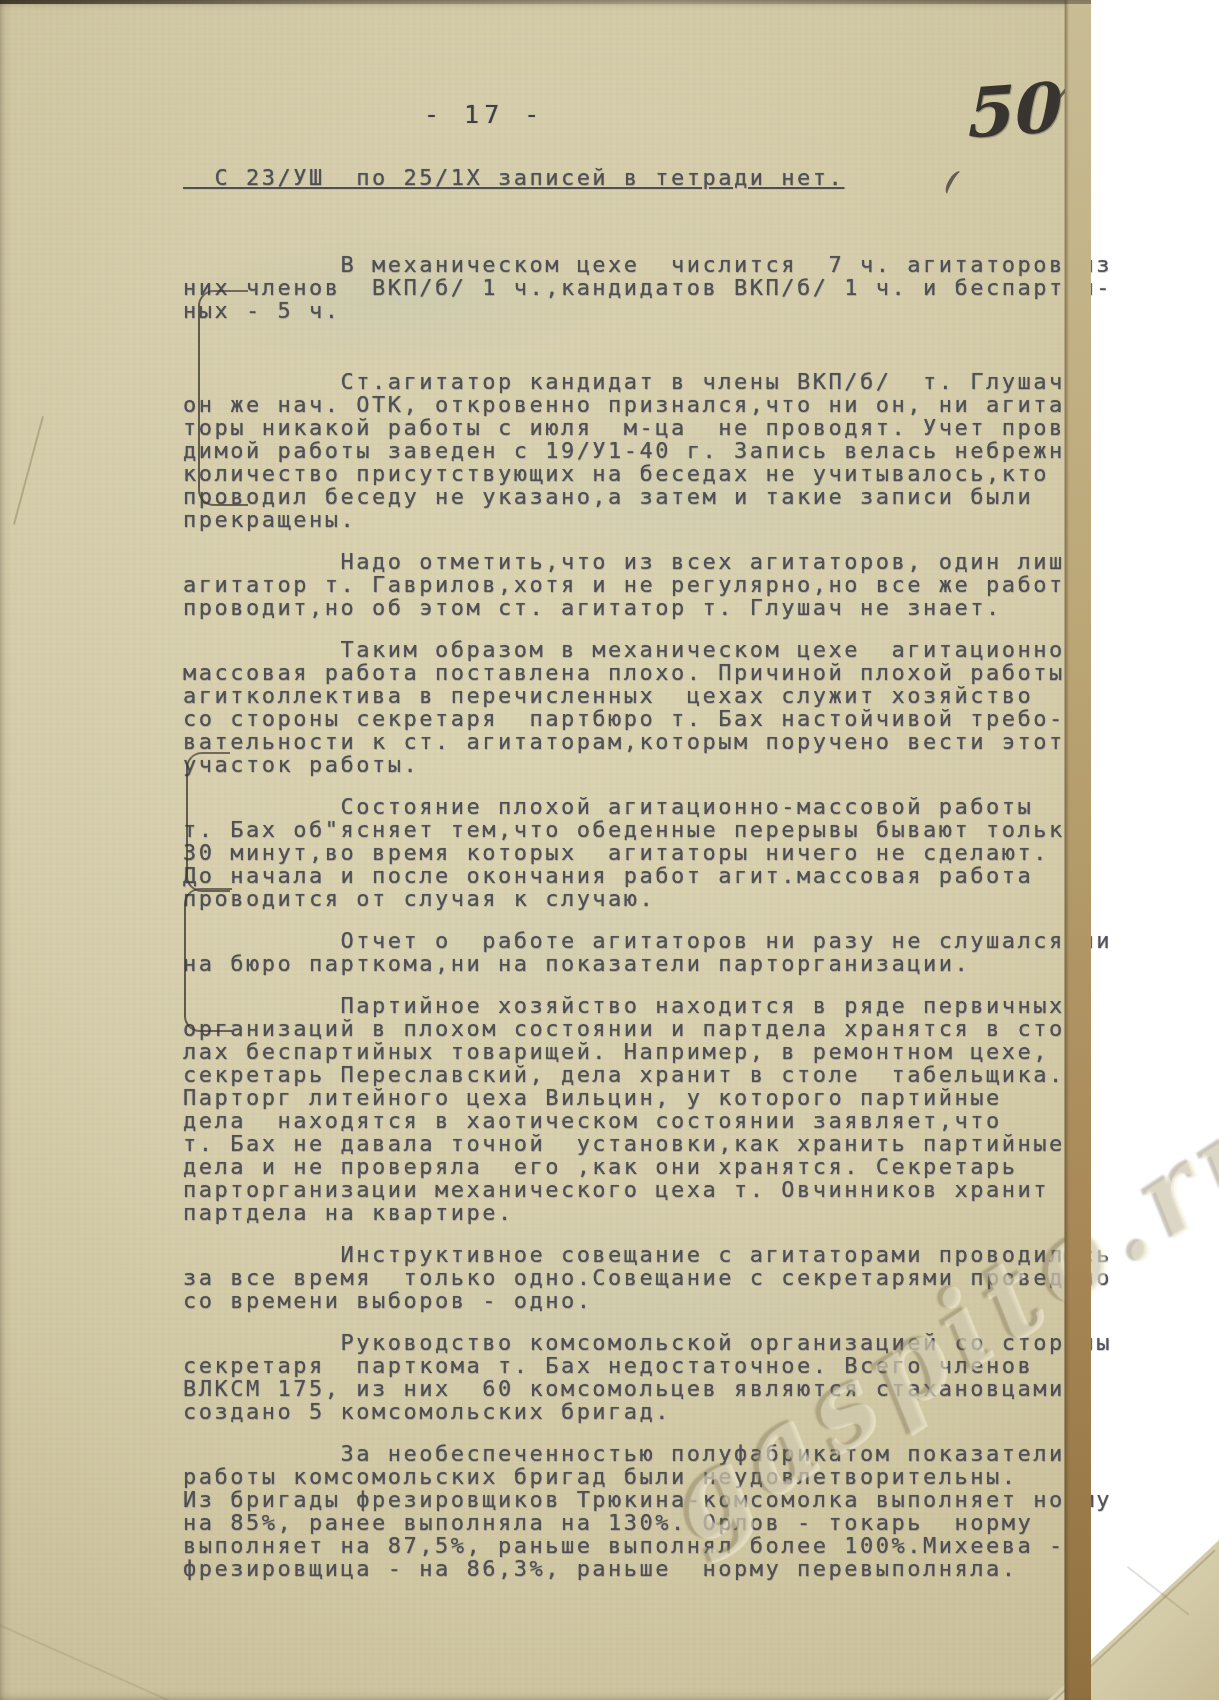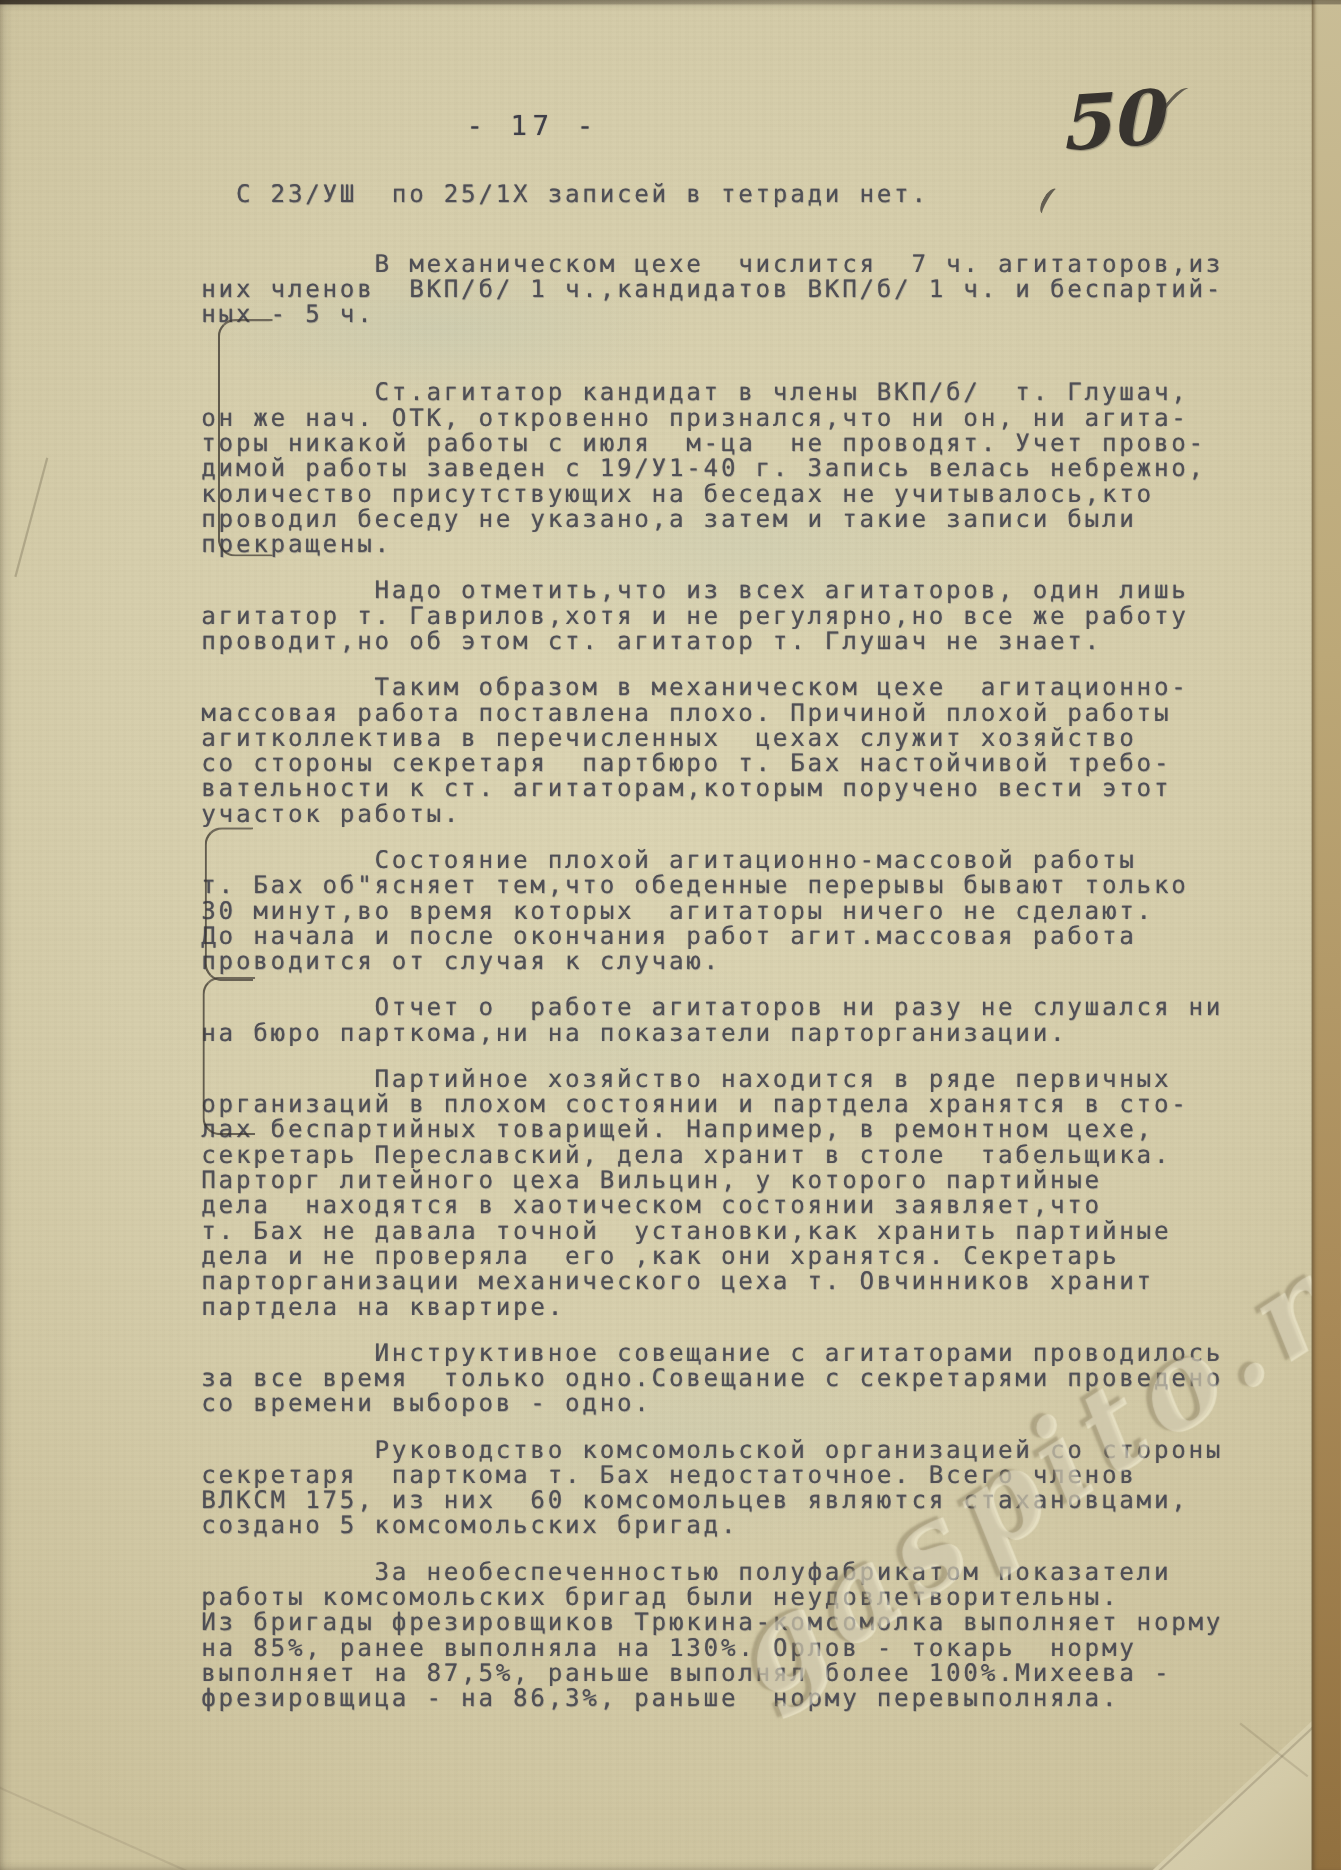--- a/index.html
+++ b/index.html
@@ -1,20 +1,20 @@
 <!DOCTYPE html>
 <html><head>
 <meta charset="utf-8">
 <style>
   html,body{margin:0;padding:0;}
   body{width:1219px;height:1700px;overflow:hidden;position:relative;
        font-family:"DejaVu Sans Mono",monospace;}
 
   
-  .page{position:absolute;left:0;top:0;width:1219px;height:1700px;
+  .page{position:absolute;left:0;top:0;width:1091px;height:1700px;
     background:
       radial-gradient(ellipse 320px 90px at 400px 300px, rgba(145,185,190,0.12), transparent 70%),
       radial-gradient(ellipse 360px 120px at 680px 500px, rgba(145,185,190,0.09), transparent 70%),
       radial-gradient(ellipse 300px 100px at 560px 940px, rgba(145,185,190,0.07), transparent 70%),
       radial-gradient(ellipse 420px 140px at 620px 1310px, rgba(150,190,195,0.08), transparent 70%),
       radial-gradient(ellipse 900px 1100px at 48% 42%, #dcd5b4 0%, #d6ceac 55%, #ccc29d 100%);
     box-shadow: inset 0 6px 9px -5px rgba(60,50,35,0.55),
                 inset 0 -5px 8px -5px rgba(60,50,35,0.35),
                 inset 8px 0 12px -8px rgba(60,50,35,0.30);
   }
@@ -22,21 +22,21 @@
   .grain{position:absolute;inset:0;
     background:repeating-linear-gradient(0deg, rgba(120,108,78,0.025) 0 2px, transparent 2px 5px),
                repeating-linear-gradient(90deg, rgba(120,108,78,0.02) 0 3px, transparent 3px 7px);}
 
   
   .textblock{position:absolute;left:183px;top:166px;width:960px;
     color:#46464f;opacity:.93;
     font-size:22px;line-height:23px;letter-spacing:2.5px;
     text-shadow:0 0 1px rgba(66,66,82,0.6), 0.5px 0.5px 0 rgba(66,66,82,0.25);}
   .para{white-space:pre;margin:0 0 19px 0;}
-  .para.mb-xl{margin-bottom:40px;}
+  .para.mb-xl{margin-bottom:64px;text-decoration:underline;}
   .para.mb-lg{margin-bottom:48px;}
 
   .page-number{position:absolute;left:424px;top:100px;color:#3f3f49;
     font-size:25px;letter-spacing:5px;white-space:pre;
     text-shadow:0 0 1px rgba(63,63,73,0.7);}
 
   
   .handwritten-50{position:absolute;left:968px;top:70px;
     font-family:"DejaVu Serif",serif;font-style:italic;font-weight:bold;
     font-size:68px;color:#38342f;transform:rotate(-4deg) skewX(-4deg);

